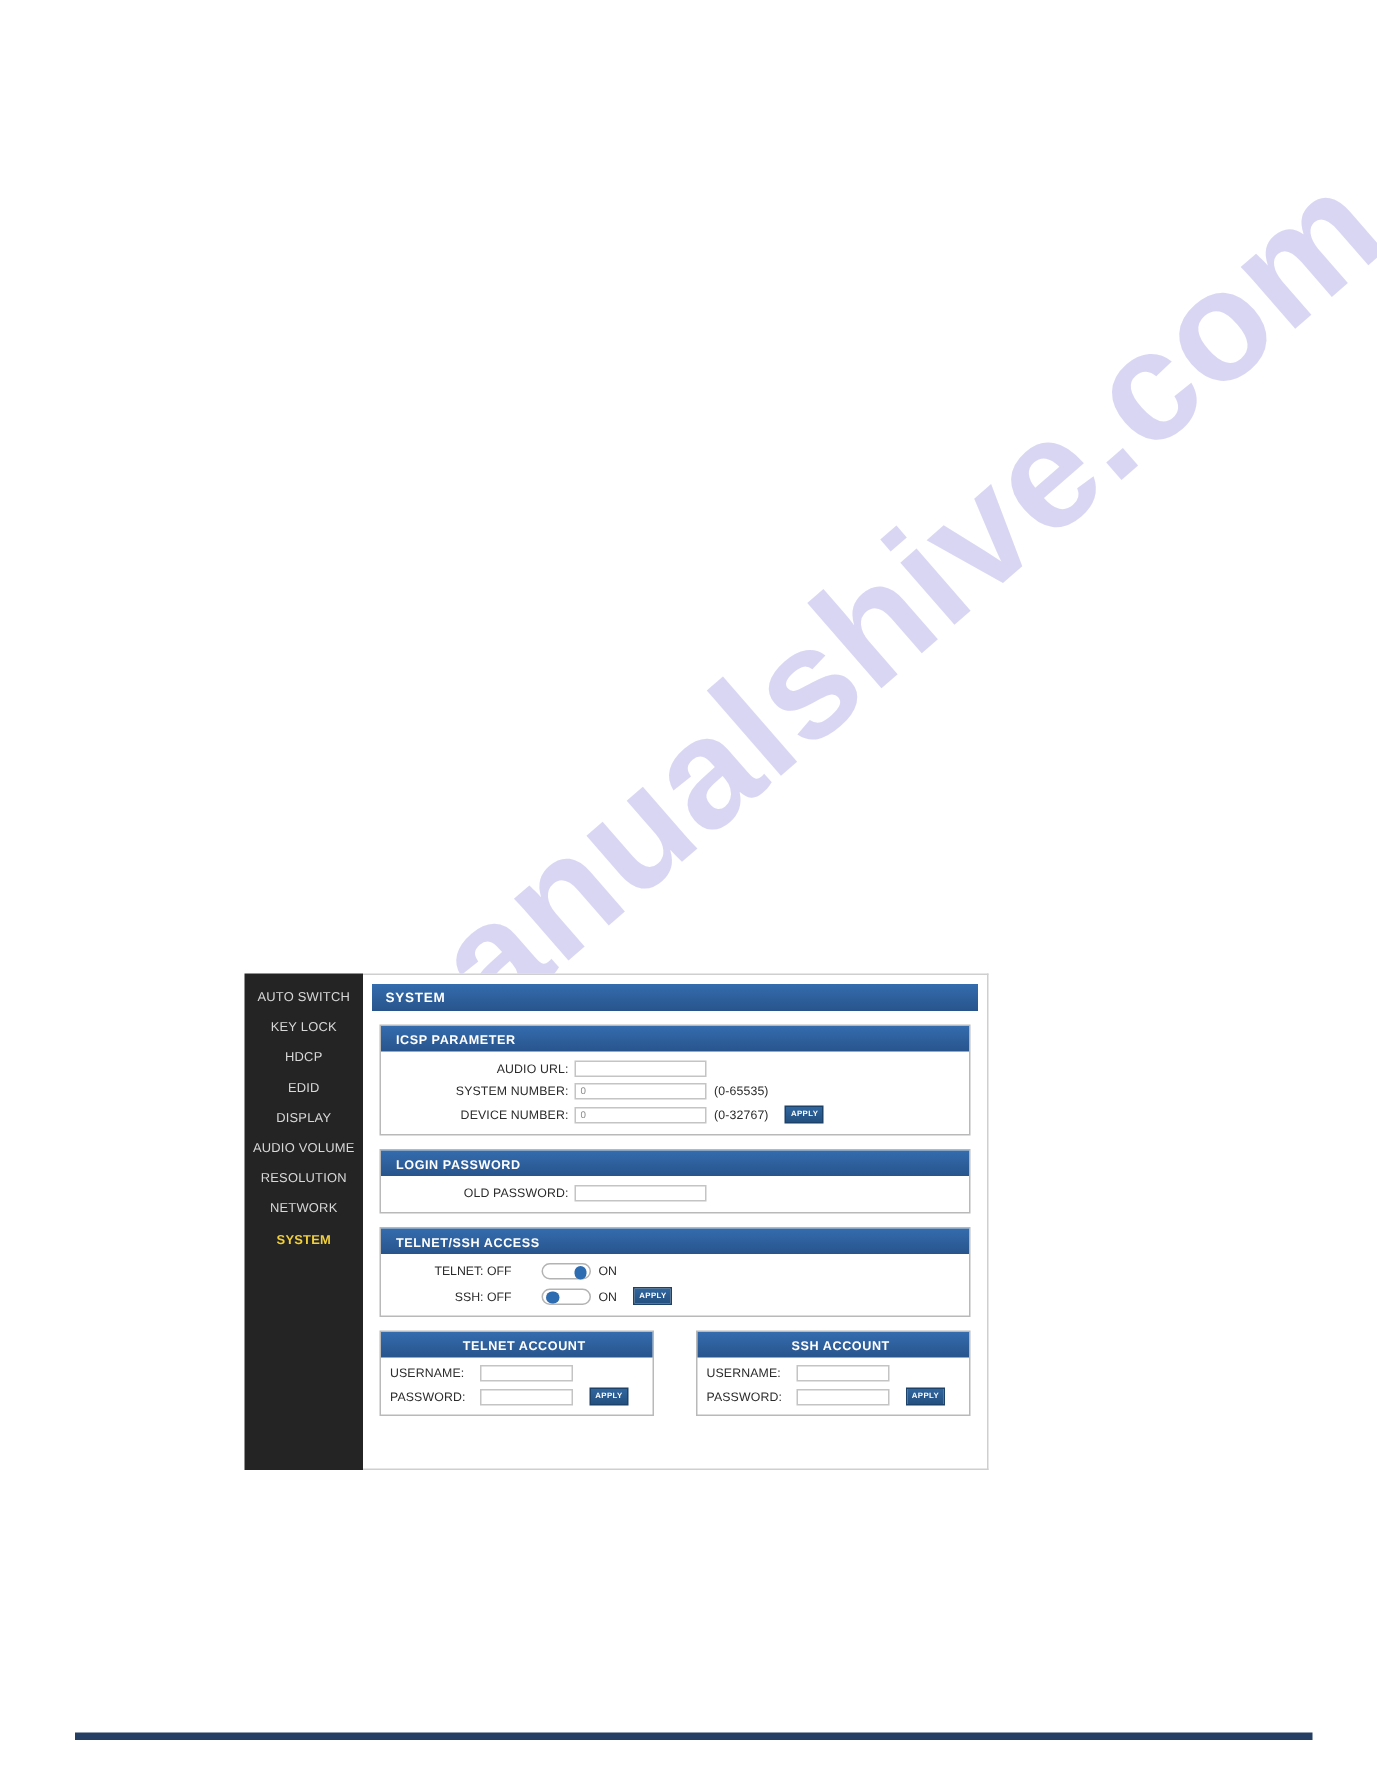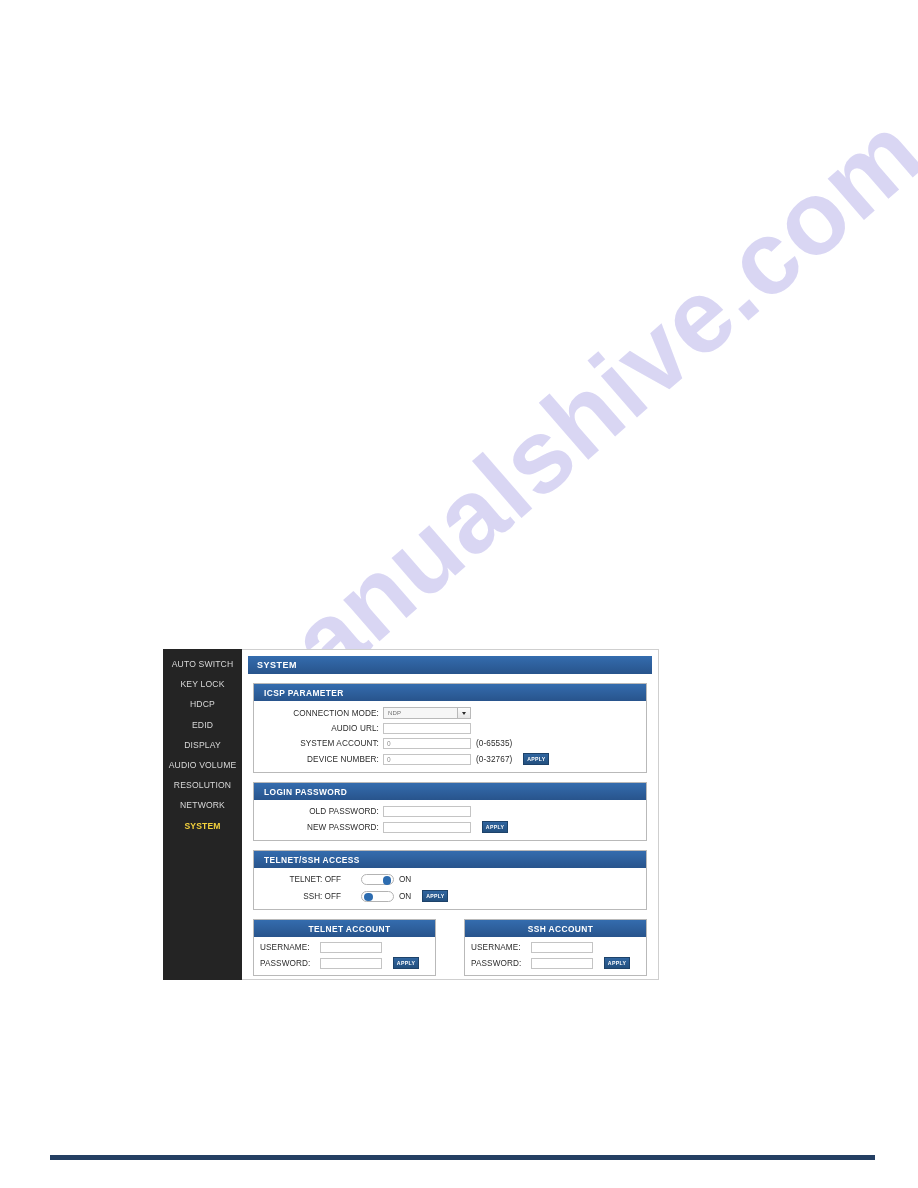--- a/index.html
+++ b/index.html
@@ -293,37 +293,28 @@
   </nav>
 
   <main class="content">
 
     <div class="page-title">SYSTEM</div>
 
     <section class="card icsp">
       <div class="card-head">ICSP PARAMETER</div>
       <div class="card-body">
 
-        <div class="frow">
-          <div class="flabel">CONNECTION MODE:</div>
-          <div class="sel-wrap">
-            <span class="sel-val">NDP</span>
-            <span class="sel-btn">
-                <span class="caret"></span>
-              </span>
-          </div>
-        </div>
 
         <div class="frow">
           <div class="flabel">AUDIO URL:</div>
           <input class="txt w-lg" type="text" value="" style="">
         </div>
 
         <div class="frow">
-          <div class="flabel">SYSTEM ACCOUNT:</div>
+          <div class="flabel">SYSTEM NUMBER:</div>
           <input class="txt w-lg" type="text" value="0" style="">
           <span class="hint">(0-65535)</span>
         </div>
 
         <div class="frow">
           <div class="flabel">DEVICE NUMBER:</div>
           <input class="txt w-lg" type="text" value="0" style="">
           <span class="hint">(0-32767)</span>
           <button class="apply ml">APPLY</button>
         </div>
@@ -333,25 +324,20 @@
 
     <section class="card icsp">
       <div class="card-head">LOGIN PASSWORD</div>
       <div class="card-body">
 
         <div class="frow">
           <div class="flabel">OLD PASSWORD:</div>
           <input class="txt w-lg" type="text" value="" style="">
         </div>
 
-        <div class="frow">
-          <div class="flabel">NEW PASSWORD:</div>
-          <input class="txt w-lg" type="text" value="" style="">
-          <button class="apply ml">APPLY</button>
-        </div>
 
       </div>
     </section>
 
     <section class="card">
       <div class="card-head">TELNET/SSH ACCESS</div>
       <div class="card-body">
 
         <div class="sw-row">
           <span class="sw-label">TELNET: OFF</span>

